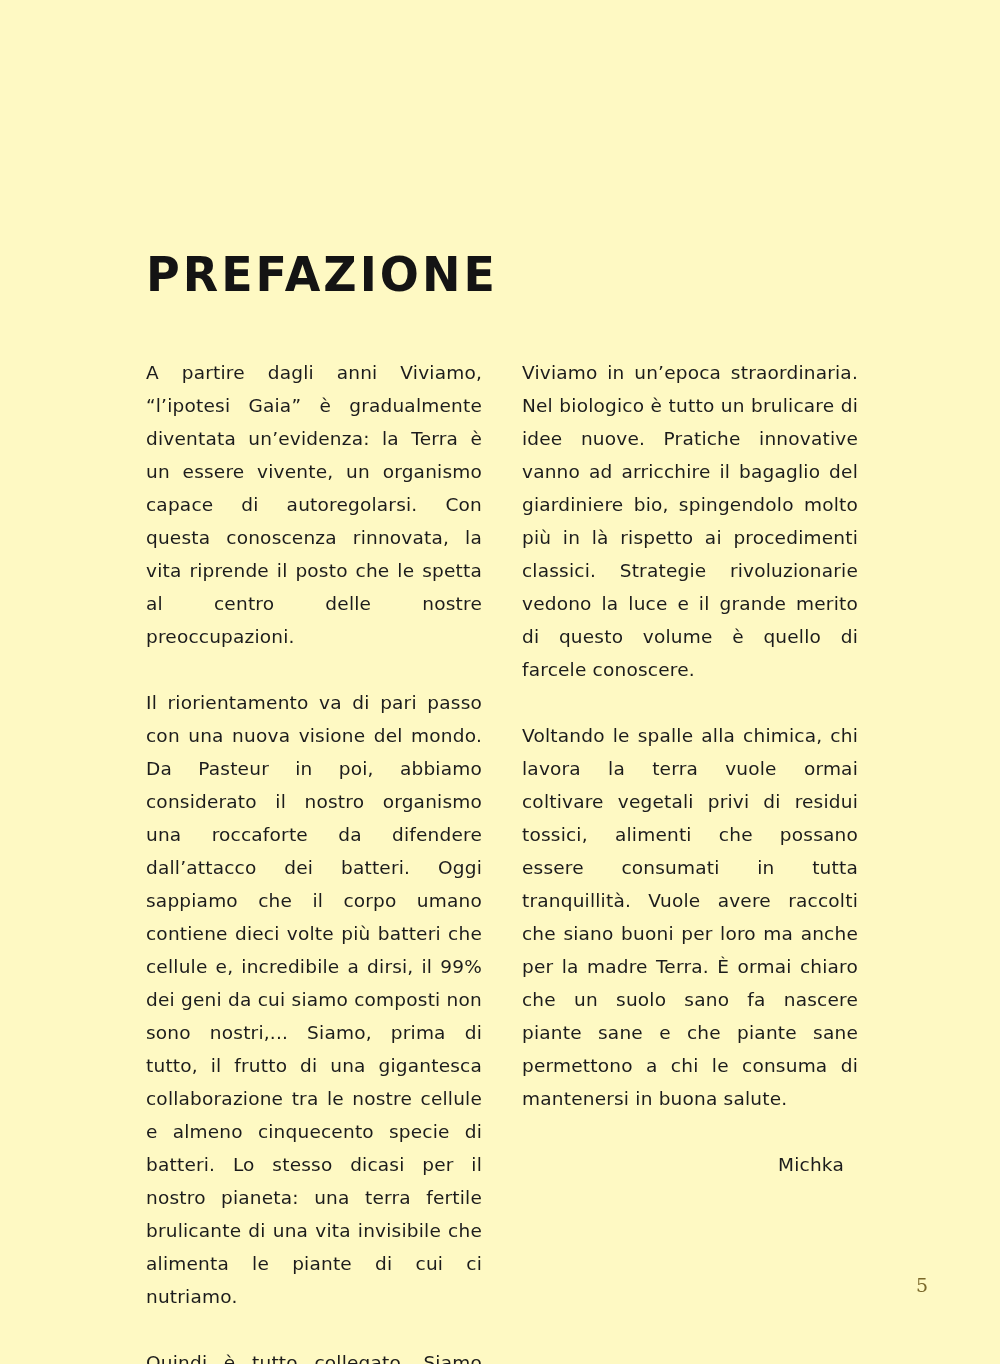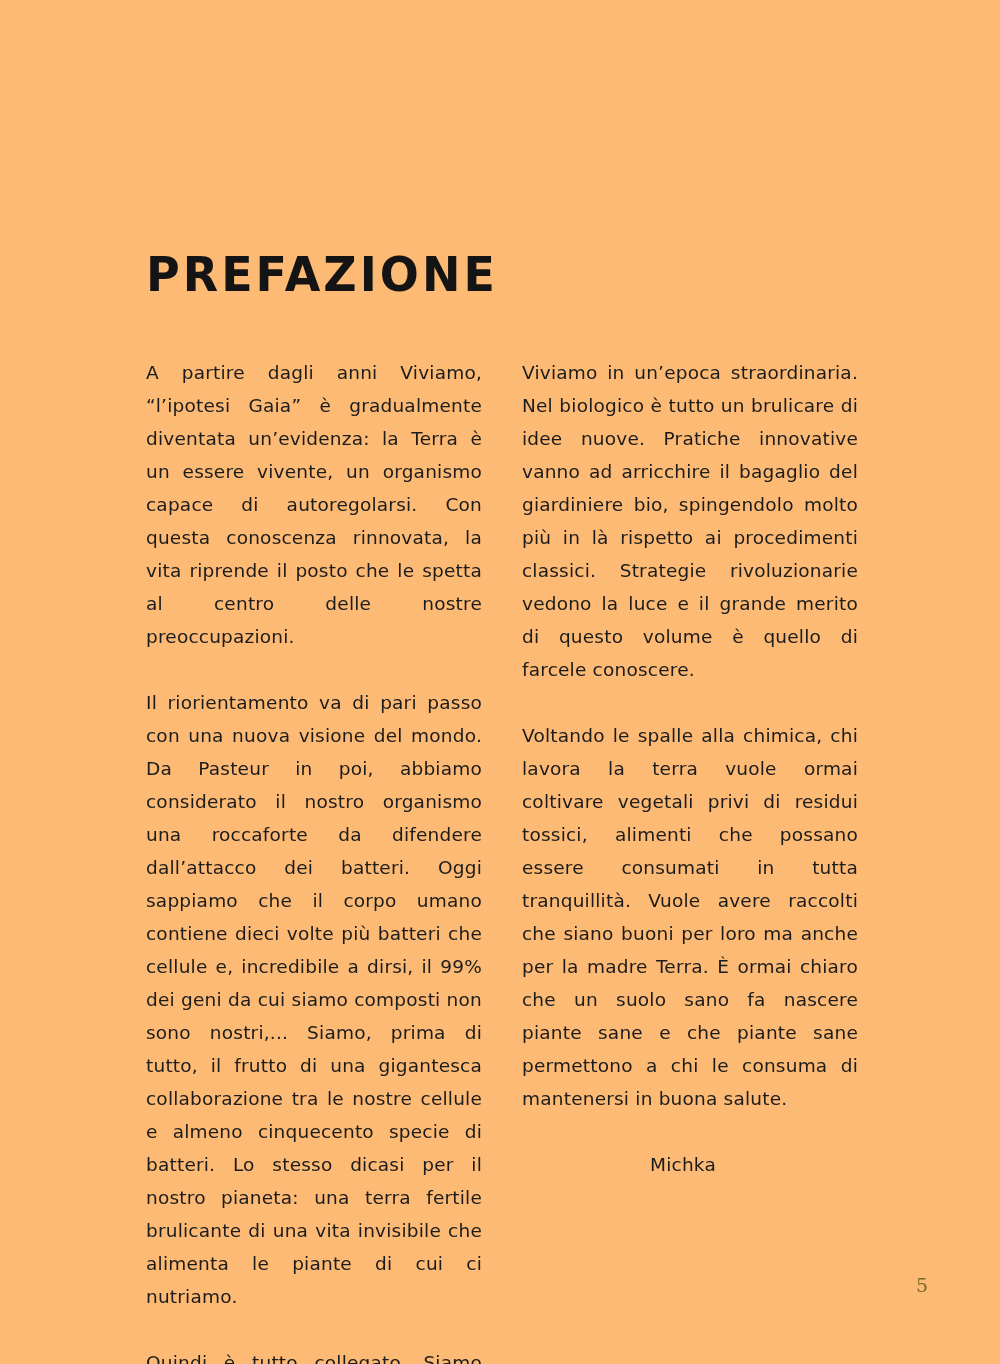--- a/index.html
+++ b/index.html
@@ -4,21 +4,21 @@
 <style>
   html, body {
     margin: 0;
     padding: 0;
     background: #ffffff;
   }
   .page {
     position: relative;
     width: 1000px;
     height: 1364px;
-    background: #fdba74;
+    background: #fef9c3;
     overflow: hidden;
     font-family: "DejaVu Sans", sans-serif;
   }
   .title {
     position: absolute;
     left: 146px;
     top: 246px;
     margin: 0;
     font-family: "DejaVu Sans", sans-serif;
     font-weight: bold;
@@ -41,21 +41,21 @@
     color: #1c1c1c;
     font-size: 18.5px;
     line-height: 33px;
     text-align: justify;
     letter-spacing: 0.2px;
   }
   .col p {
     margin: 0 0 33px 0;
   }
   .signature {
-    text-align: center;
+    text-align: right;
     padding-right: 14px;
     margin-top: 0;
   }
   .page-number {
     position: absolute;
     left: 916px;
     top: 1274px;
     font-family: "DejaVu Serif", serif;
     font-size: 19px;
     color: #7a682a;

